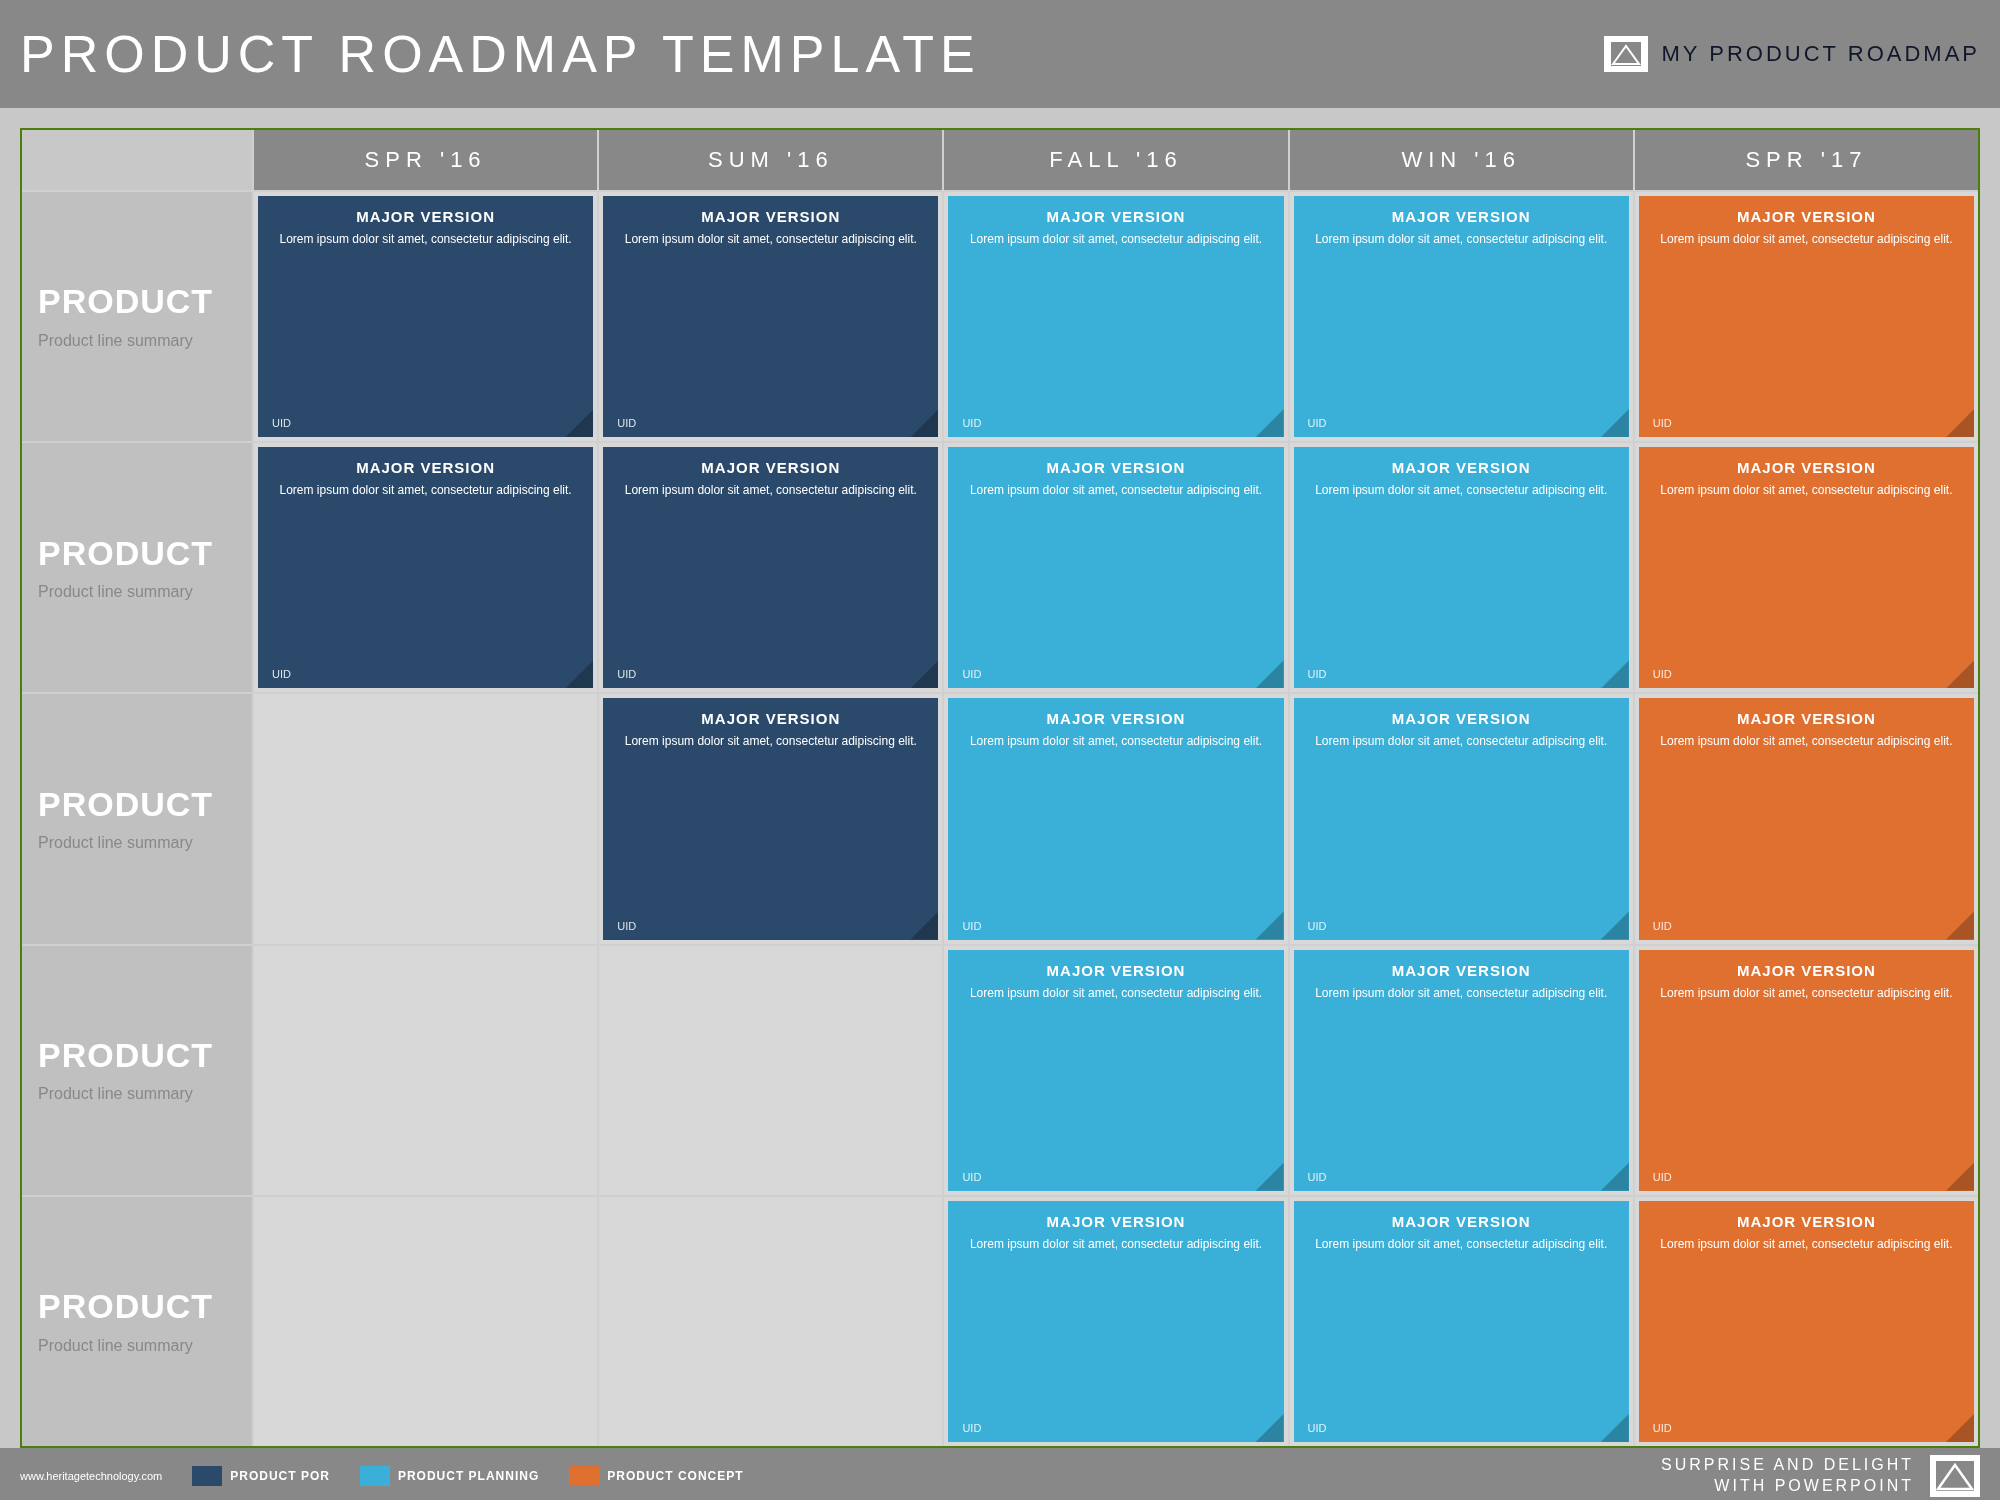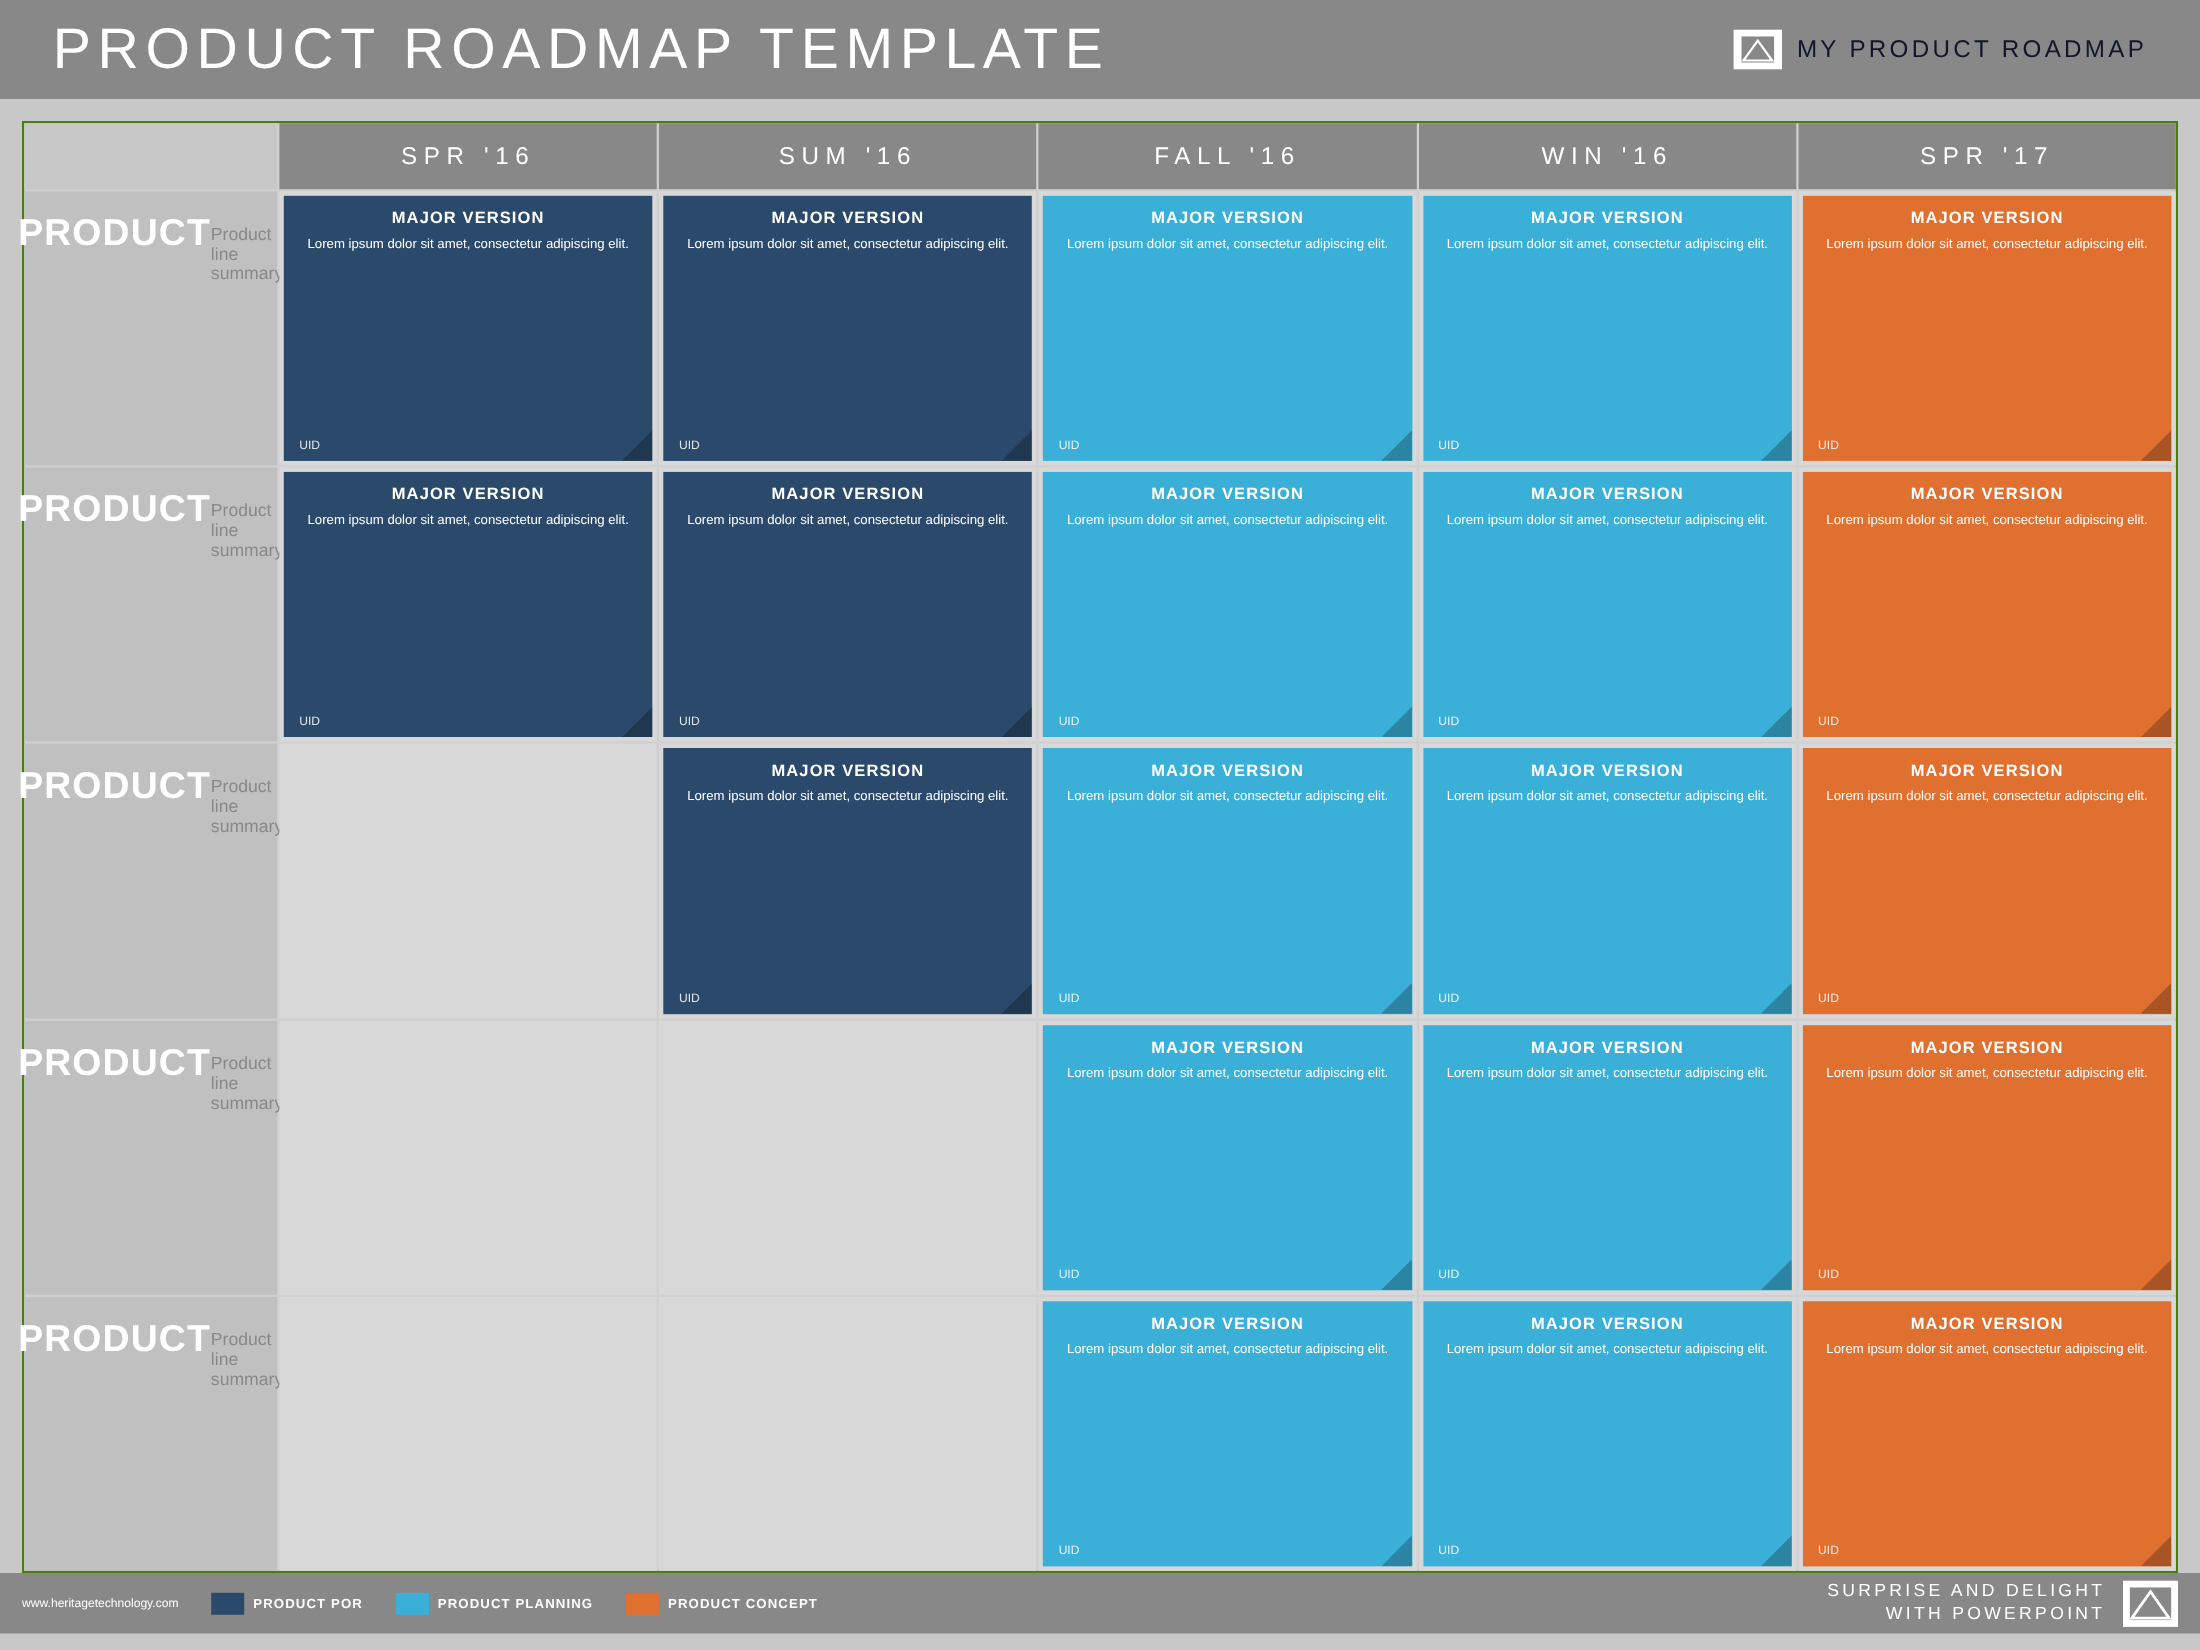--- a/index.html
+++ b/index.html
@@ -6,25 +6,25 @@
     body {
       width: 2000px;
       height: 1500px;
       background: #c8c8c8;
       font-family: Arial, sans-serif;
       overflow: hidden;
     }
 
     .header {
       background: #888888;
-      height: 90px;
+      height: 108px;
       display: flex;
       align-items: center;
       justify-content: space-between;
-      padding: 0 48px;
+      padding: 0 20px;
     }
 
     .header-title {
       color: white;
       font-size: 52px;
       font-weight: 300;
       letter-spacing: 6px;
       text-transform: uppercase;
     }
 
@@ -78,21 +78,21 @@
     }
 
     .corner-cell {
       background: #c8c8c8;
     }
 
     
     .product-label {
       background: #c0c0c0;
       display: flex;
-      flex-direction: row;
+      flex-direction: column;
       align-items: flex-start;
       justify-content: center;
       padding: 20px 16px;
     }
 
     .product-name {
       color: white;
       font-size: 34px;
       font-weight: 900;
       text-transform: uppercase;

